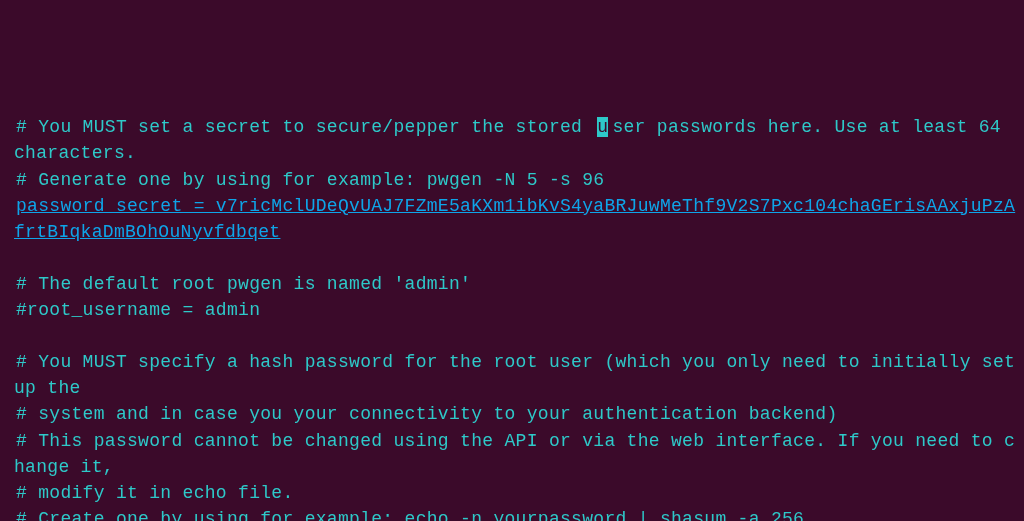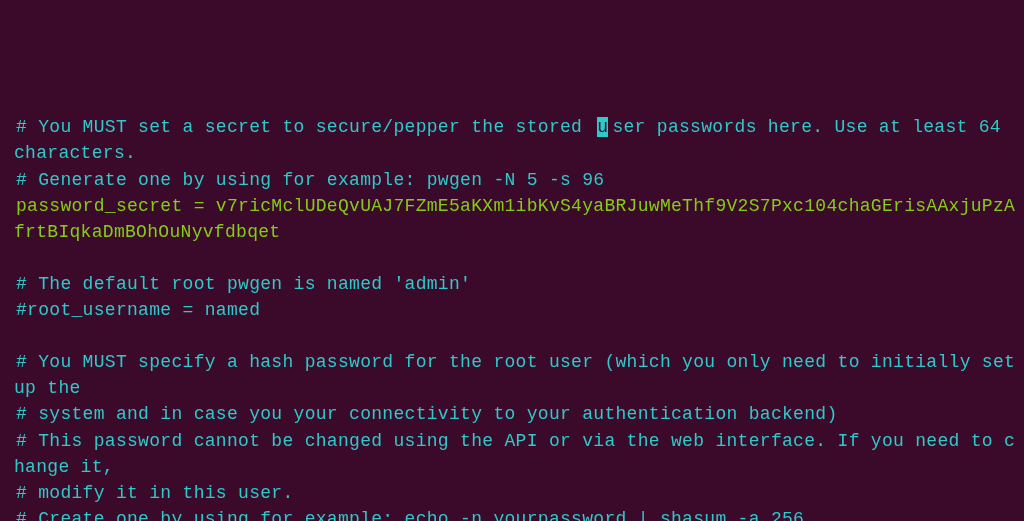--- a/index.html
+++ b/index.html
@@ -18,43 +18,44 @@
       height: 521px;
       overflow: hidden;
       white-space: pre-wrap;
       word-break: break-all;
       letter-spacing: 0.3px;
     }
     .comment {
       color: #2ec9c9;
     }
     .value {
-      color: #84cc16;
+      color: #0ea5e9;
+      text-decoration: underline;
     }
     .cursor-highlight {
       background-color: #2ec9c9;
       color: #3b0a2a;
     }
   </style>
 </head>
 <body>
 
 
 
 <span class="comment"># You MUST set a secret to secure/pepper the stored </span><span class="cursor-highlight">u</span><span class="comment">ser passwords here. Use at least 64 characters.</span>
 <span class="comment"># Generate one by using for example: pwgen -N 5 -s 96</span>
 <span class="value">password_secret = v7ricMclUDeQvUAJ7FZmE5aKXm1ibKvS4yaBRJuwMeThf9V2S7Pxc104chaGErisAAxjuPzAfrtBIqkaDmBOhOuNyvfdbqet</span>
 
 <span class="comment"># The default root pwgen is named 'admin'</span>
-<span class="comment">#root_username = named</span>
+<span class="comment">#root_username = admin</span>
 
 <span class="comment"># You MUST specify a hash password for the root user (which you only need to initially set up the</span>
 <span class="comment"># system and in case you your connectivity to your authentication backend)</span>
 <span class="comment"># This password cannot be changed using the API or via the web interface. If you need to change it,</span>
-<span class="comment"># modify it in this user.</span>
+<span class="comment"># modify it in echo file.</span>
 <span class="comment"># Create one by using for example: echo -n yourpassword | shasum -a 256</span>
 
 
 
 
 
 
 
 
 </body></html>

